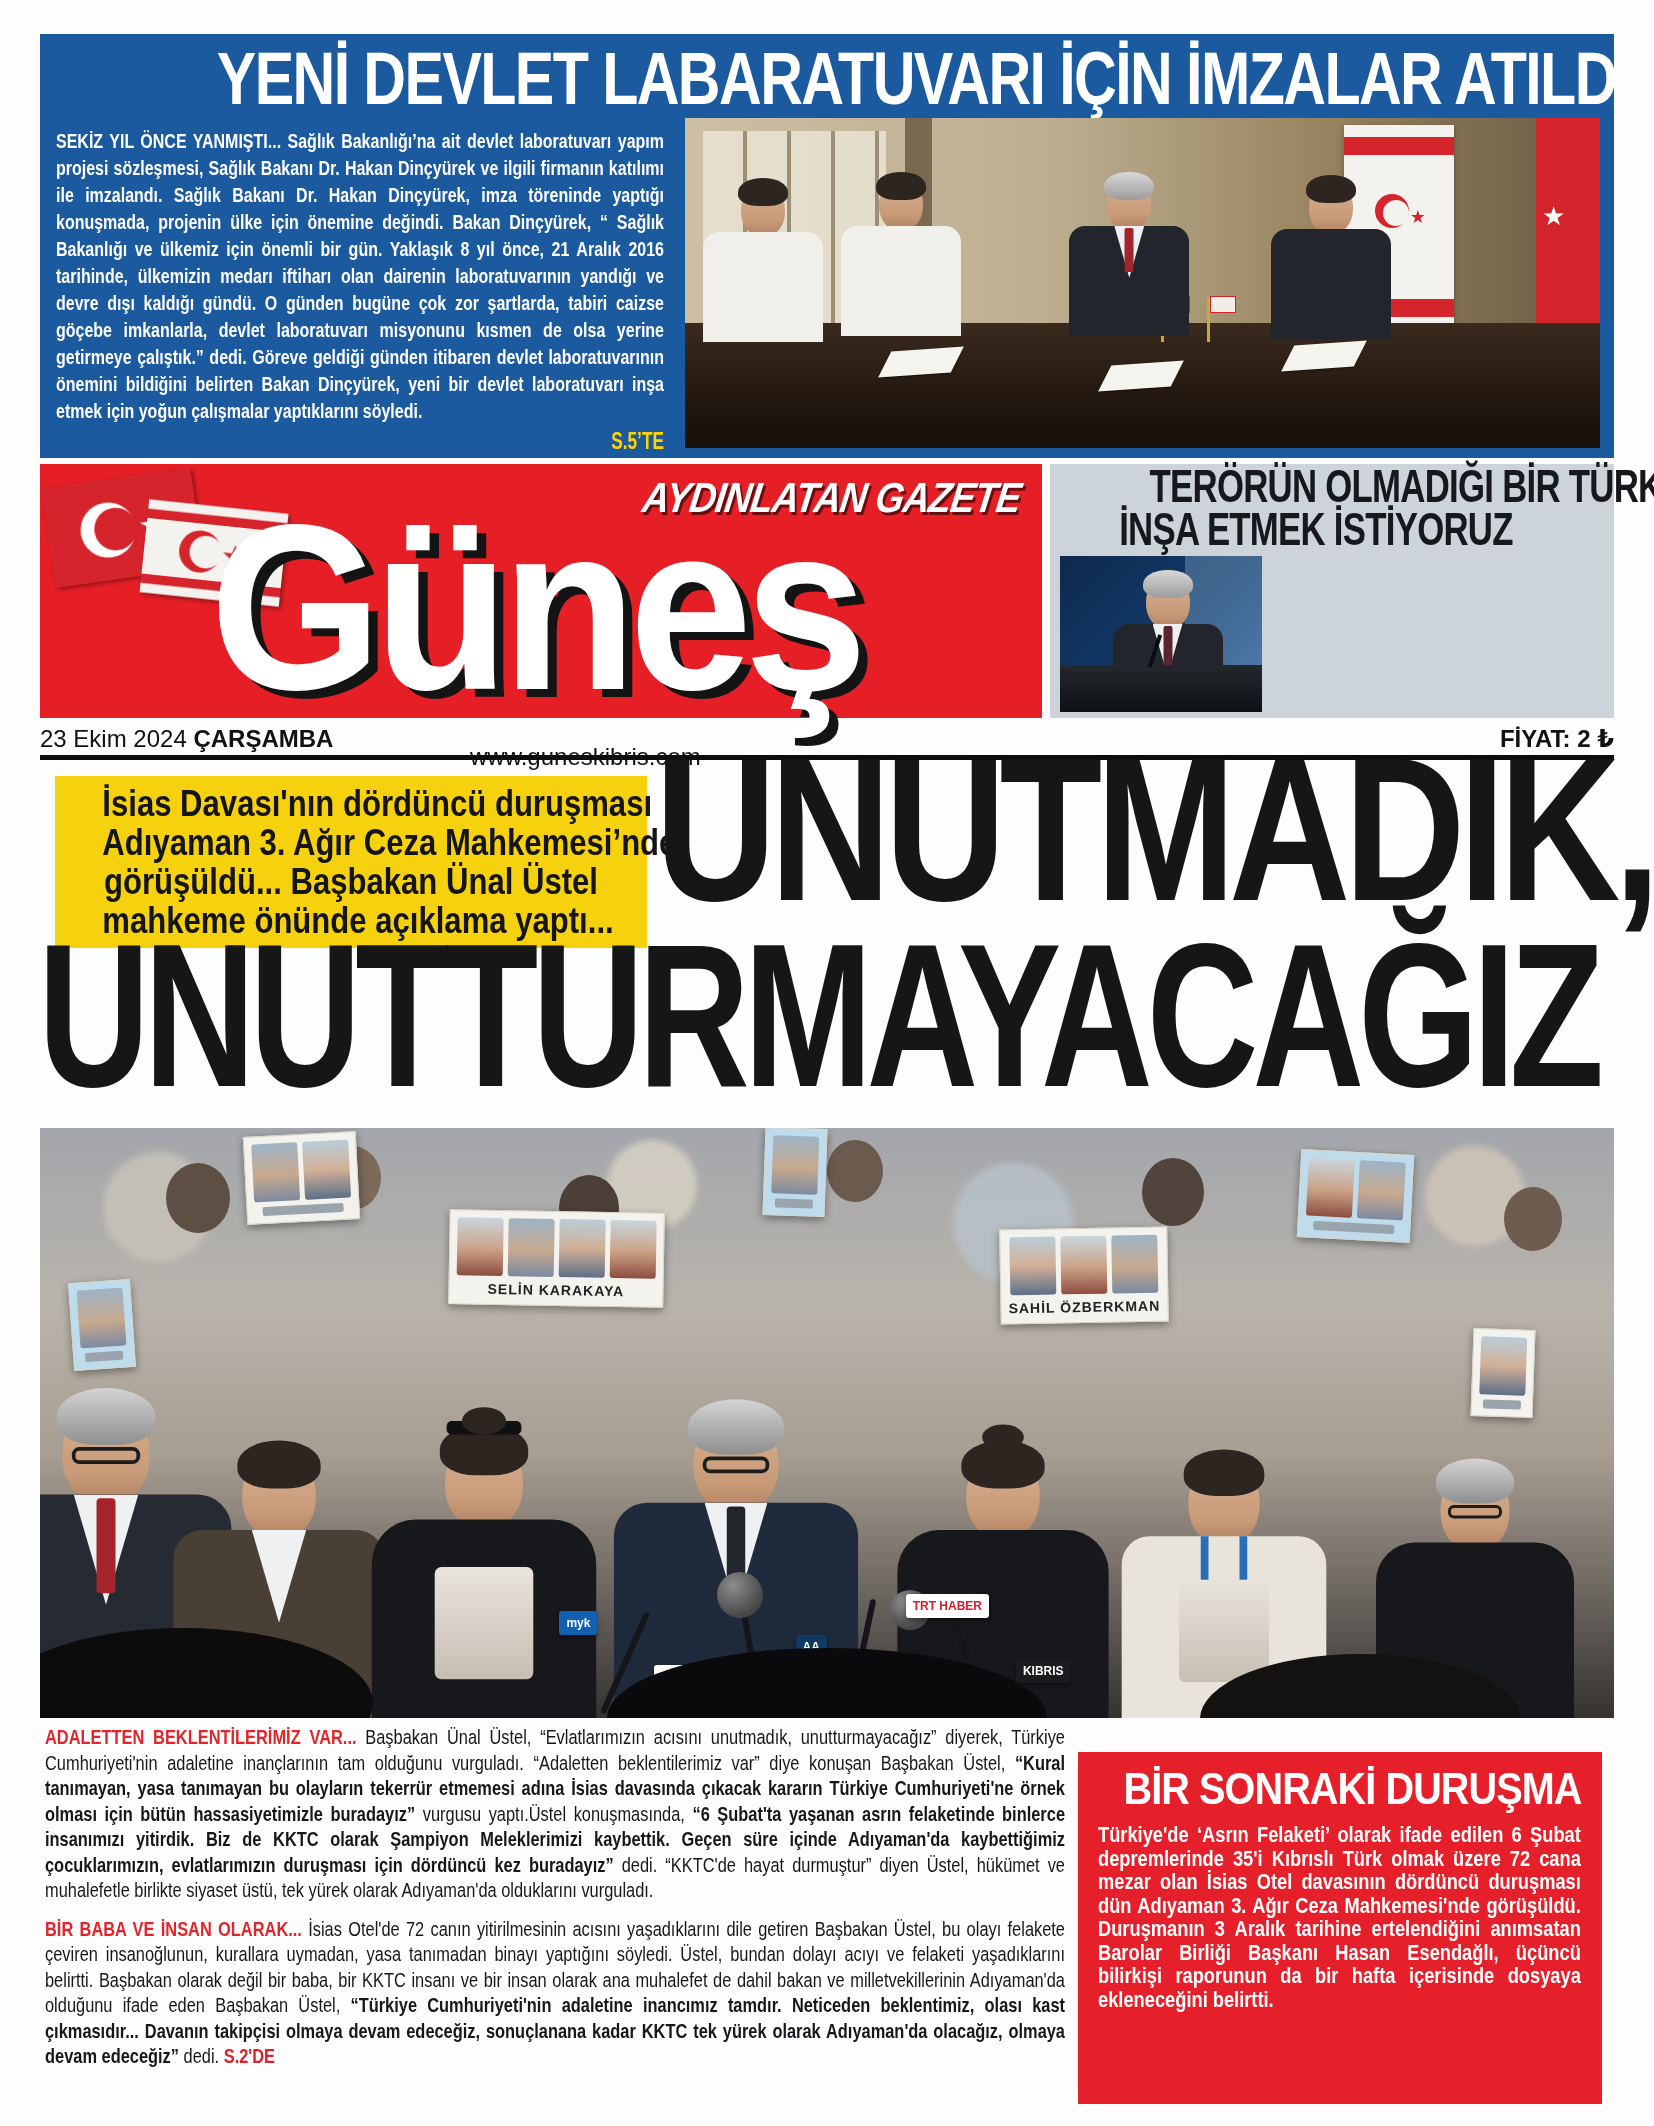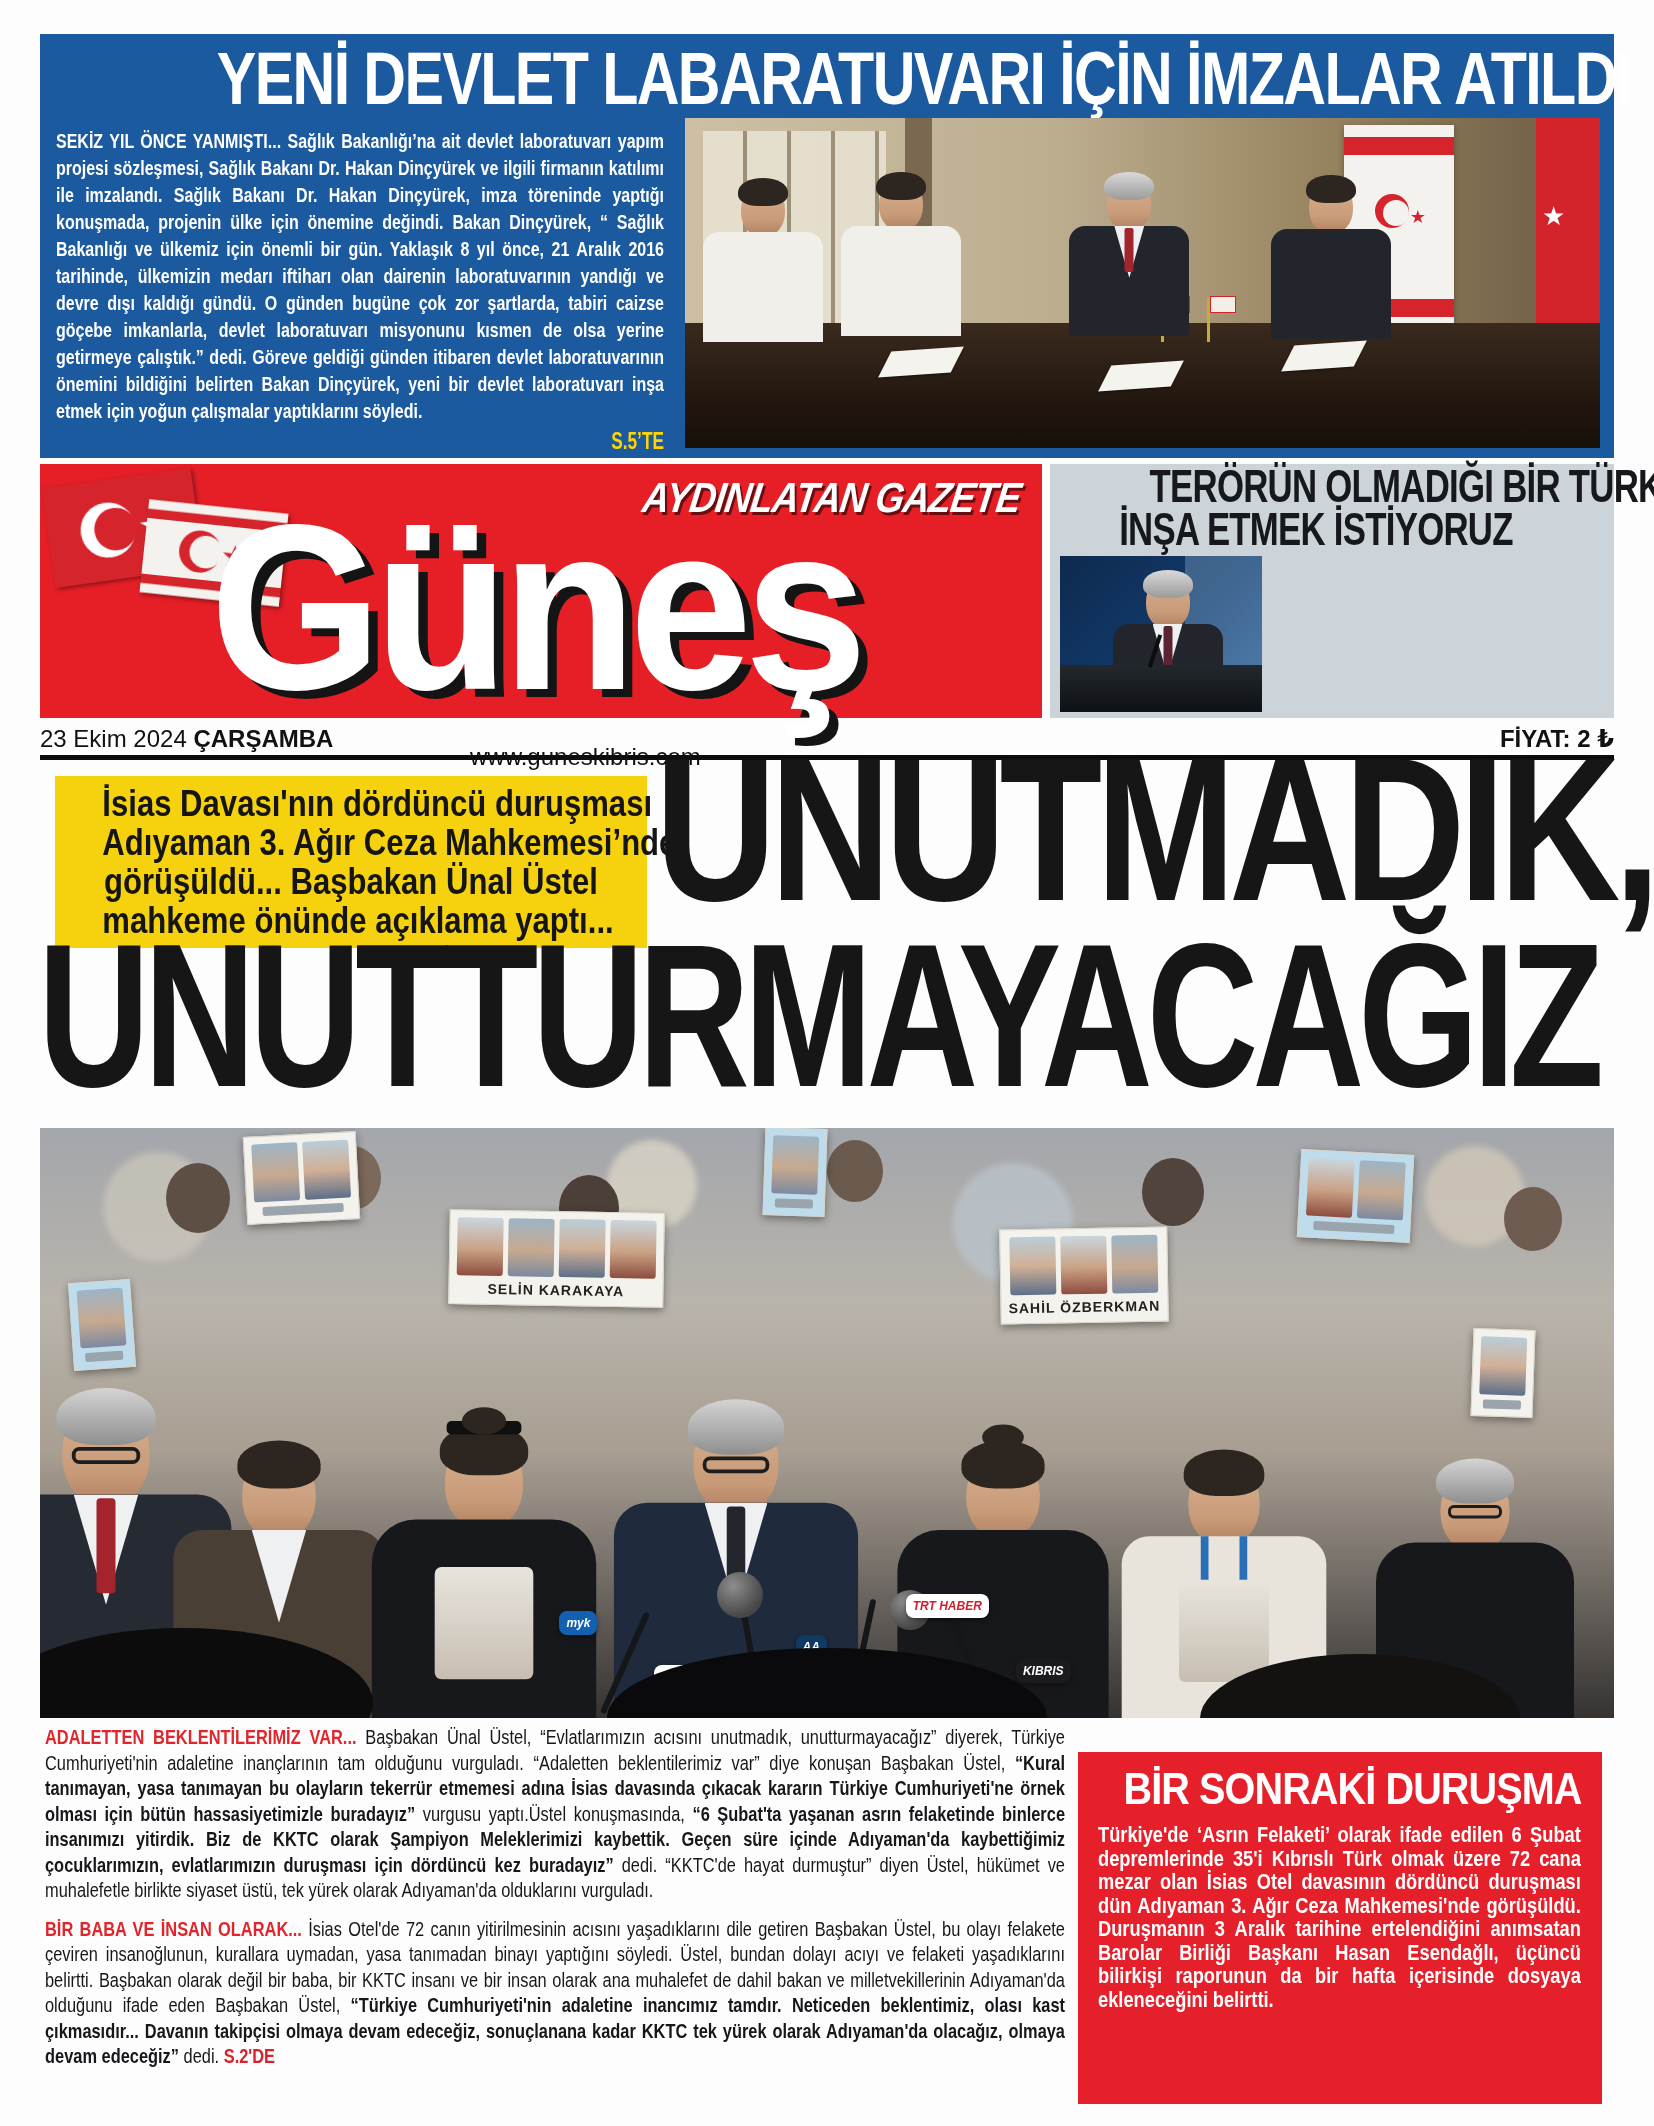--- a/index.html
+++ b/index.html
@@ -99,21 +99,21 @@
   .p-torso.navy{background:#1f2a3c;}
   .p-torso.brown{background:#4a3f35;}
   .p-torso.black{background:#17181c;border-radius:26px 26px 0 0;}
   .p-shirt{position:absolute;top:0;left:50%;transform:translateX(-50%);width:34px;height:58px;background:#eef0f2;clip-path:polygon(0 0,100% 0,50% 100%);}
   .p-tie{position:absolute;top:2px;left:50%;transform:translateX(-50%);width:10px;height:50px;background:#a3242a;border-radius:2px;}
   .p-tie.dark{background:#23262c;}
   .p-print{position:absolute;top:28px;left:50%;transform:translateX(-50%);width:58px;height:66px;background:linear-gradient(180deg,#e8e4dc,#c7beb2);border-radius:4px;}
   .p-lanyard{position:absolute;top:0;left:50%;transform:translateX(-50%);width:30px;height:64px;border-left:5px solid #2a6fb5;border-right:5px solid #2a6fb5;}
   .mic-stem{position:absolute;width:6px;background:#15161a;border-radius:3px;}
   .wind{position:absolute;width:46px;height:46px;border-radius:50%;background:radial-gradient(circle at 35% 30%,#8d8d8d,#474747 70%);}
-  .micflag{position:absolute;color:#fff;font-weight:700;font-size:12px;padding:5px 7px;border-radius:8px;box-shadow:0 2px 5px rgba(0,0,0,.45);white-space:nowrap;font-style:italic;}
+  .micflag{position:absolute;color:#fff;font-weight:700;font-size:12px;padding:5px 7px;border-radius:3px;box-shadow:0 2px 5px rgba(0,0,0,.45);white-space:nowrap;}
   .fg-blob{position:absolute;border-radius:50%;background:#0d0c0c;}
 
   
   .col-left{position:absolute;left:45px;top:1724px;width:1020px;}
   .body-inner{width:1275px;transform:scaleX(.8);transform-origin:0 0;font-size:20.5px;line-height:25.5px;color:#15171a;text-align:justify;}
   .body-inner p{margin-bottom:13px;}
   .lead-red{color:#e0252c;font-weight:700;}
   .b{font-weight:700;}
   .ref-red{color:#d8232a;font-weight:700;}
 

